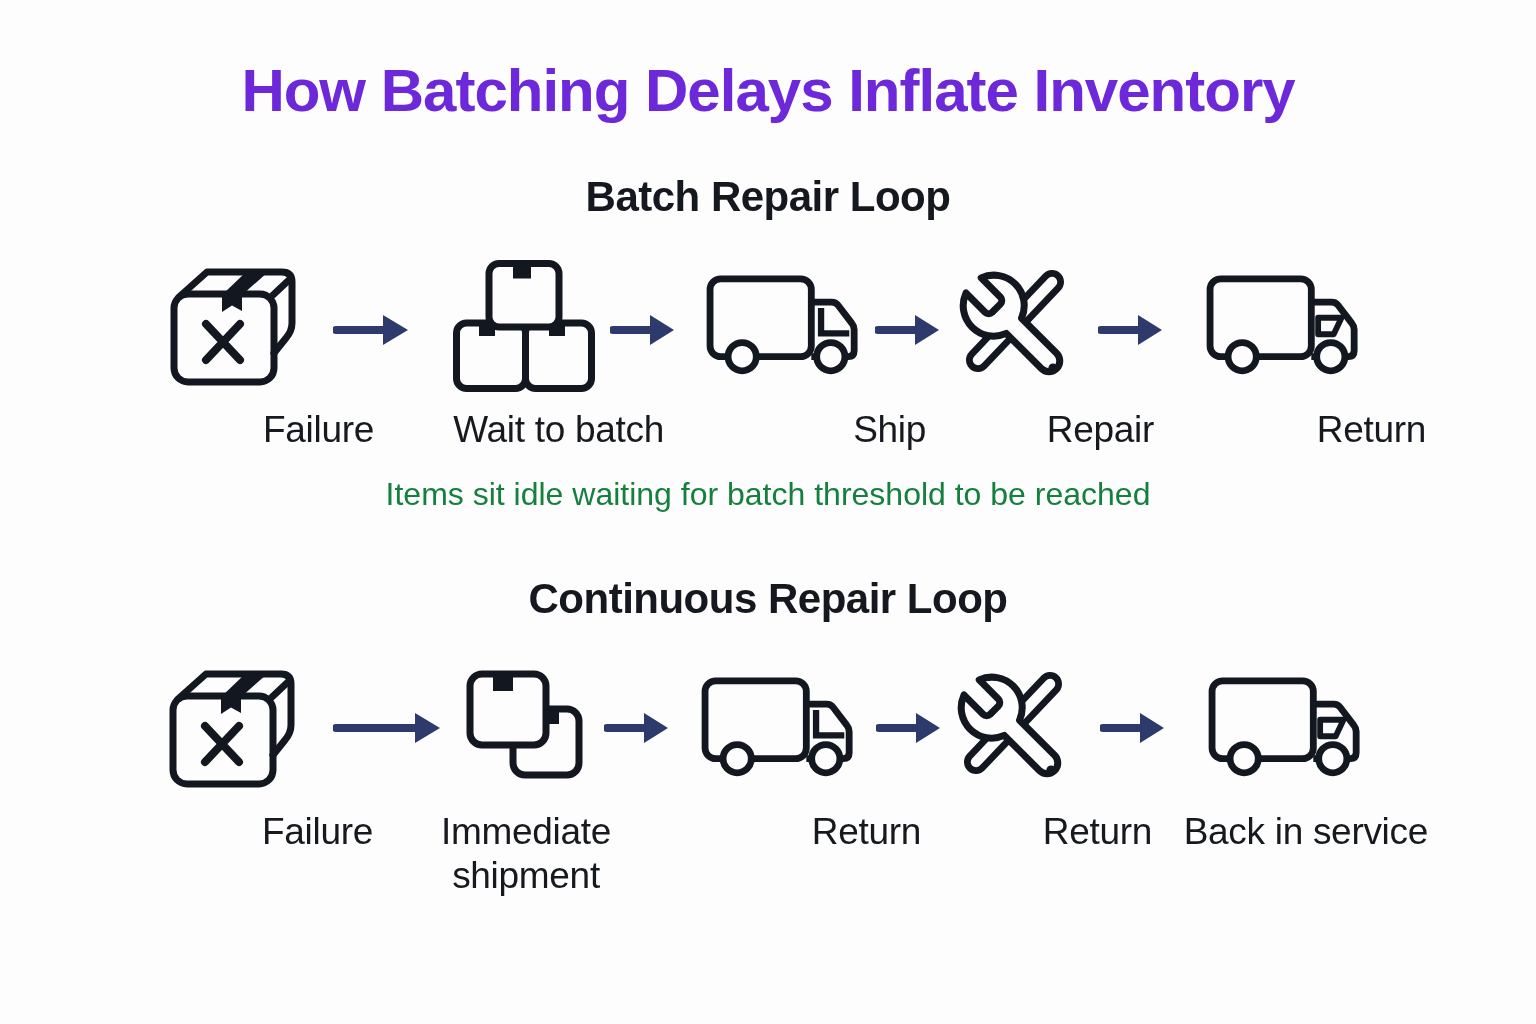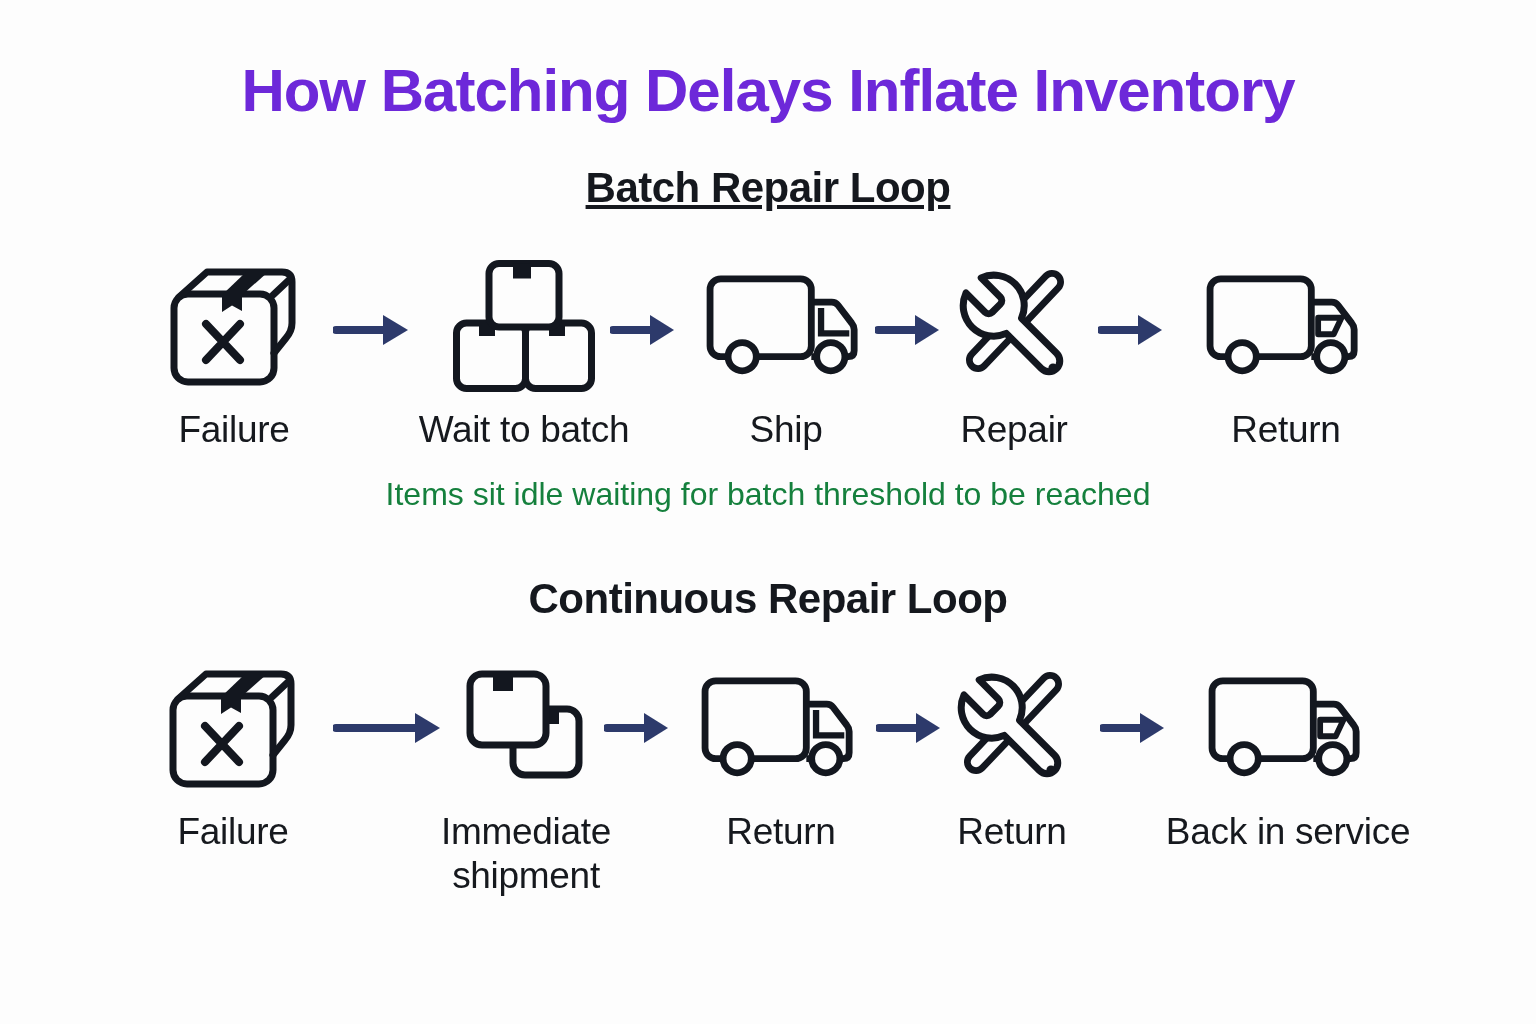--- a/index.html
+++ b/index.html
@@ -16,33 +16,33 @@
     text-align: center;
     font-size: 60px; font-weight: 700; letter-spacing: -1px;
     color: #6d28d9; line-height: 1.1; margin: 0;
   }
   .section-heading {
     position: absolute; left: 0; width: 1536px;
     text-align: center;
     font-size: 42px; font-weight: 700; letter-spacing: -0.5px;
     color: #15181e; line-height: 1.1; margin: 0;
   }
-  .heading-batch { top: 165px; text-decoration: underline; }
+  .heading-batch { top: 174px; }
   .heading-continuous { top: 576px; }
 
   .caption {
     position: absolute; top: 474px; left: 0; width: 1536px;
     text-align: center;
     font-size: 32px; font-weight: 400;
     color: #15803d; line-height: 1.3; margin: 0;
   }
 
   .station {
     position: absolute; width: 280px;
-    display: flex; flex-direction: column; align-items: center;
+    display: flex; flex-direction: column; align-items: flex-end;
   }
   .icon-zone {
     height: 148px; width: 100%;
     display: flex; align-items: center; justify-content: center;
   }
   .step-label {
     margin-top: 8px;
     font-size: 37px; font-weight: 400; letter-spacing: -0.3px;
     color: #16191e; text-align: center; line-height: 1.2;
   }

